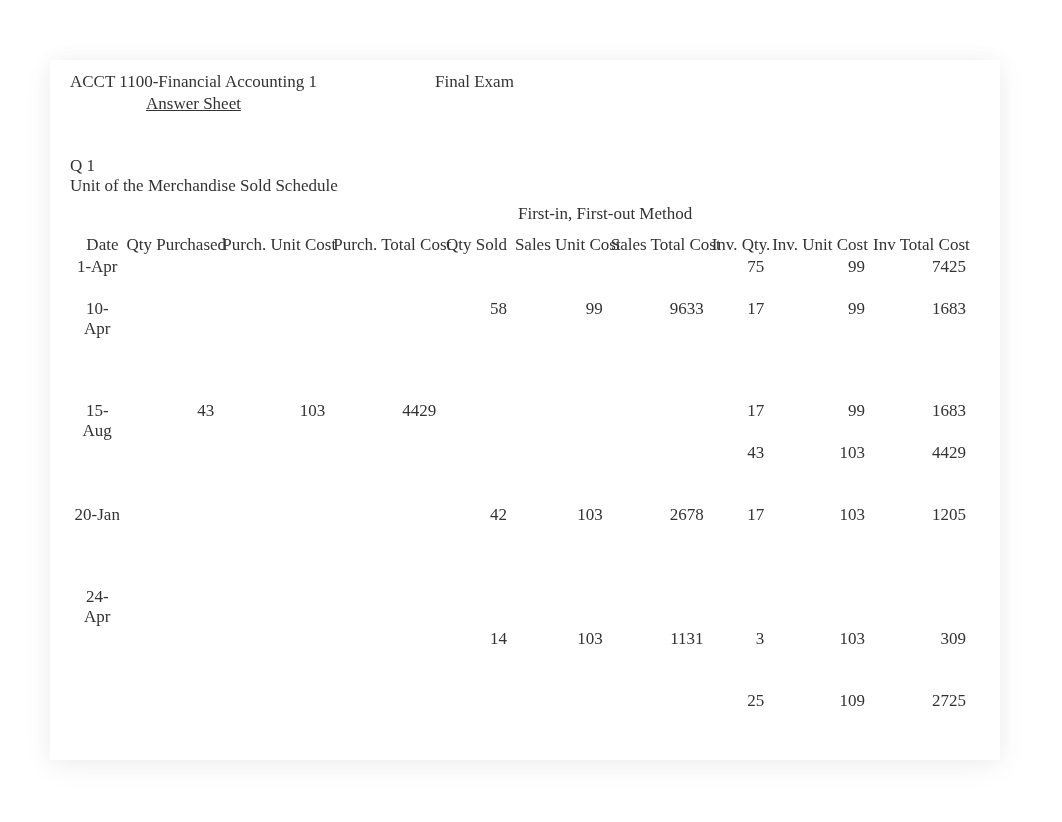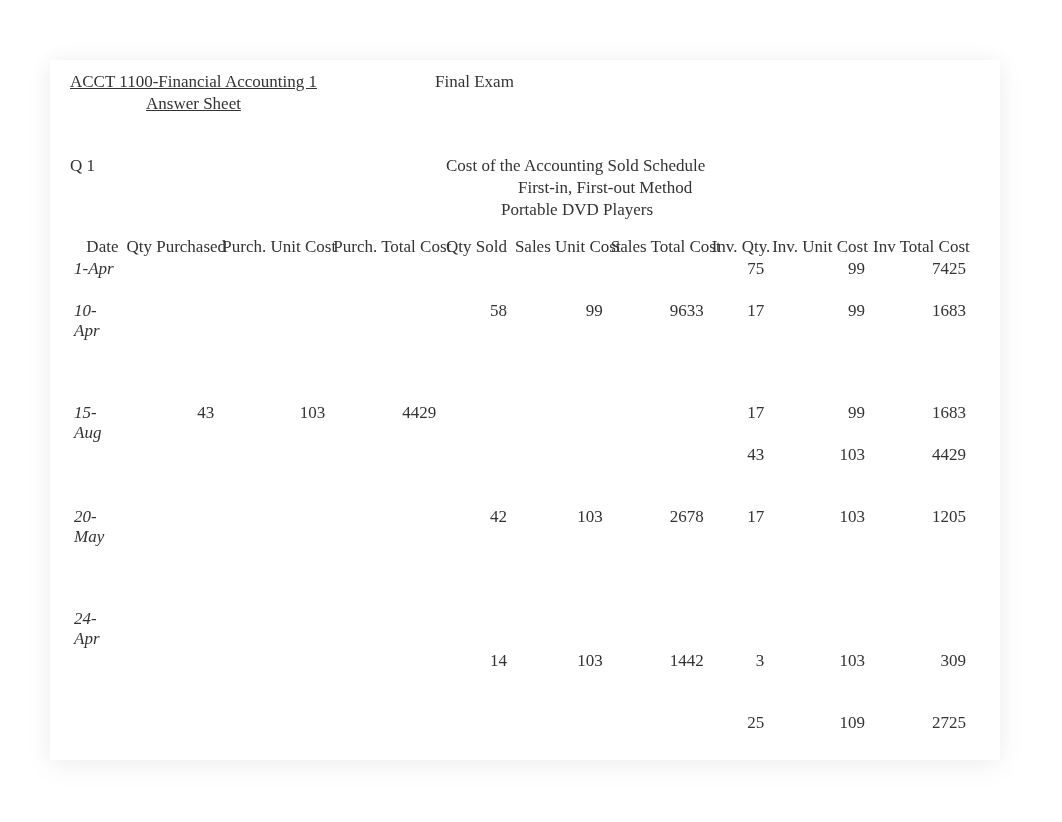--- a/index.html
+++ b/index.html
@@ -16,35 +16,36 @@
     .page {
       position: absolute;
       left: 70px;
       top: 72px;
       width: 920px;
     }
     .header-row1 {
       display: flex;
       margin-bottom: 2px;
     }
-    .h1-left { width: 365px; text-decoration: underline; }
+    .h1-left { width: 365px; }
     .h1-mid { width: 225px; }
     .h1-right { flex: 1; }
     .header-row2 {
       padding-left: 76px;
       margin-bottom: 42px;
       text-decoration: underline;
     }
     .section-row {
       display: flex;
-      margin-bottom: 2px;
+      margin-bottom: 8px;
+      flex-direction: column;
     }
     .q-label { width: 376px; }
     .section-title { flex: 1; text-align: left; }
-    .center-line { padding-left: 448px; margin-bottom: 2px; }
+    .center-line { padding-left: 448px; margin-bottom: 10px; }
     .center-line2 { padding-left: 431px; margin-bottom: 16px; }
 
     table {
       border-collapse: collapse;
       width: 900px;
       table-layout: fixed;
     }
     td, th {
       text-align: right;
       padding: 1px 4px 1px 4px;
@@ -57,21 +58,21 @@
     .col-qp     { width: 95px; }
     .col-puc    { width: 110px; }
     .col-ptc    { width: 110px; }
     .col-qs     { width: 70px; }
     .col-suc    { width: 95px; }
     .col-stc    { width: 100px; }
     .col-iq     { width: 60px; }
     .col-iuc    { width: 100px; }
     .col-itc    { width: 100px; }
     .spacer-row td { height: 20px; }
-    .date-cell { text-align: left; padding-right: 2px; font-style: italic; }
+    .date-cell { text-align: center; padding-right: 2px; }
     .shadow {
       box-shadow: 0 6px 30px rgba(0,0,0,0.06), 0 -2px 20px rgba(0,0,0,0.03);
       position: absolute;
       left: 50px;
       top: 60px;
       width: 950px;
       height: 700px;
       border-radius: 2px;
       z-index: -1;
       background: #fff;
@@ -85,24 +86,23 @@
 <div class="page">
 
   <div class="header-row1">
     <div class="h1-left">ACCT 1100-Financial Accounting 1</div>
     <div class="h1-mid">Final Exam</div>
   </div>
   <div class="header-row2">Answer Sheet</div>
 
   <div class="section-row">
     <div class="q-label">Q 1</div>
-    <div class="section-title">Cost of the Accounting Sold Schedule</div>
+    <div class="section-title">Unit of the Merchandise Sold Schedule</div>
   </div>
   <div class="center-line">First-in, First-out Method</div>
-  <div class="center-line2">Portable DVD Players</div>
 
   <table>
     <colgroup>
       <col class="col-date">
         <col class="col-qp">
         <col class="col-puc">
         <col class="col-ptc">
       <col class="col-qs">
         <col class="col-suc">
         <col class="col-stc">
@@ -189,21 +189,21 @@
         <td>4429</td>
       </tr>
       <tr class="spacer-row">
           <td colspan="10"></td>
         </tr>
       <tr class="spacer-row">
           <td colspan="10"></td>
         </tr>
 
       <tr>
-        <td class="date-cell">20-May</td>
+        <td class="date-cell">20-Jan</td>
         <td></td>
           <td></td>
           <td></td>
         <td>42</td>
         <td>103</td>
         <td>2678</td>
         <td>17</td>
         <td>103</td>
         <td>1205</td>
       </tr>
@@ -229,21 +229,21 @@
           <td></td>
           <td></td>
       </tr>
       <tr>
         <td></td>
           <td></td>
           <td></td>
           <td></td>
         <td>14</td>
         <td>103</td>
-        <td>1442</td>
+        <td>1131</td>
         <td>3</td>
         <td>103</td>
         <td>309</td>
       </tr>
       <tr class="spacer-row">
           <td colspan="10"></td>
         </tr>
       <tr class="spacer-row">
           <td colspan="10"></td>
         </tr>

